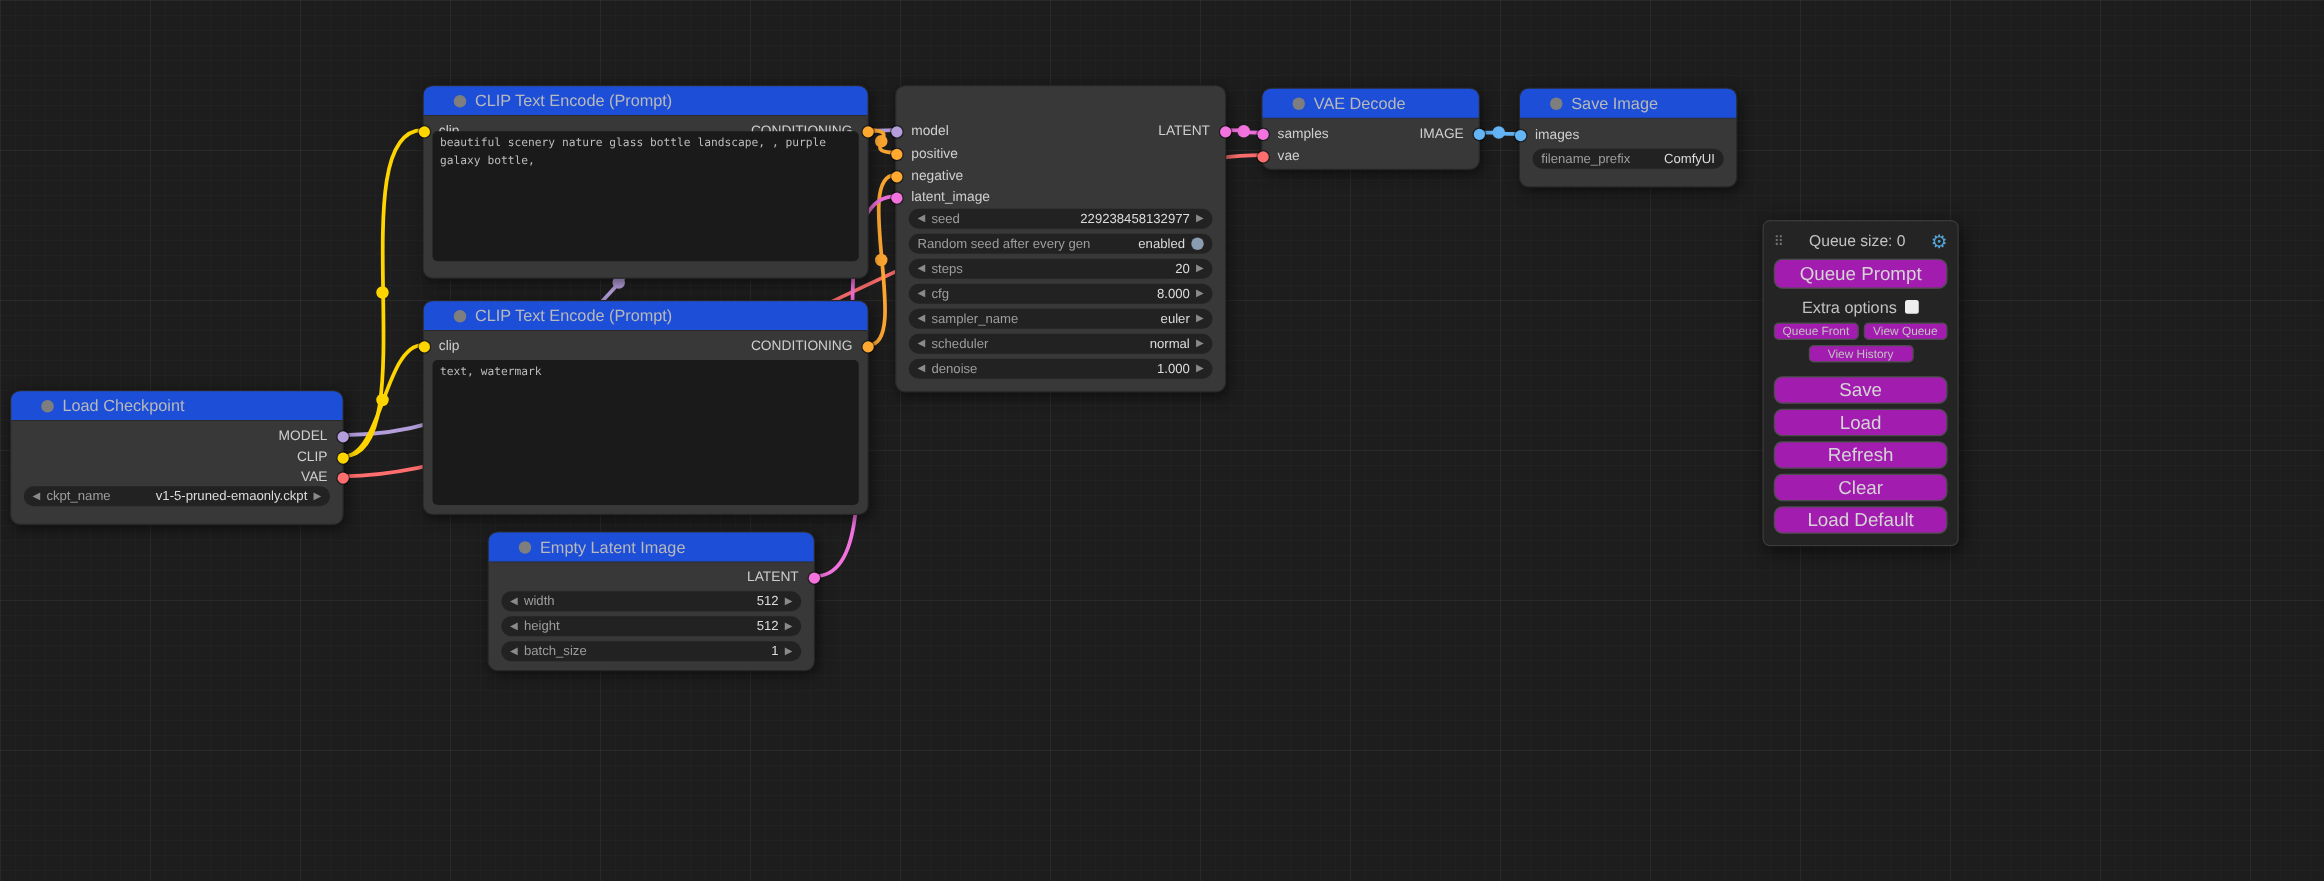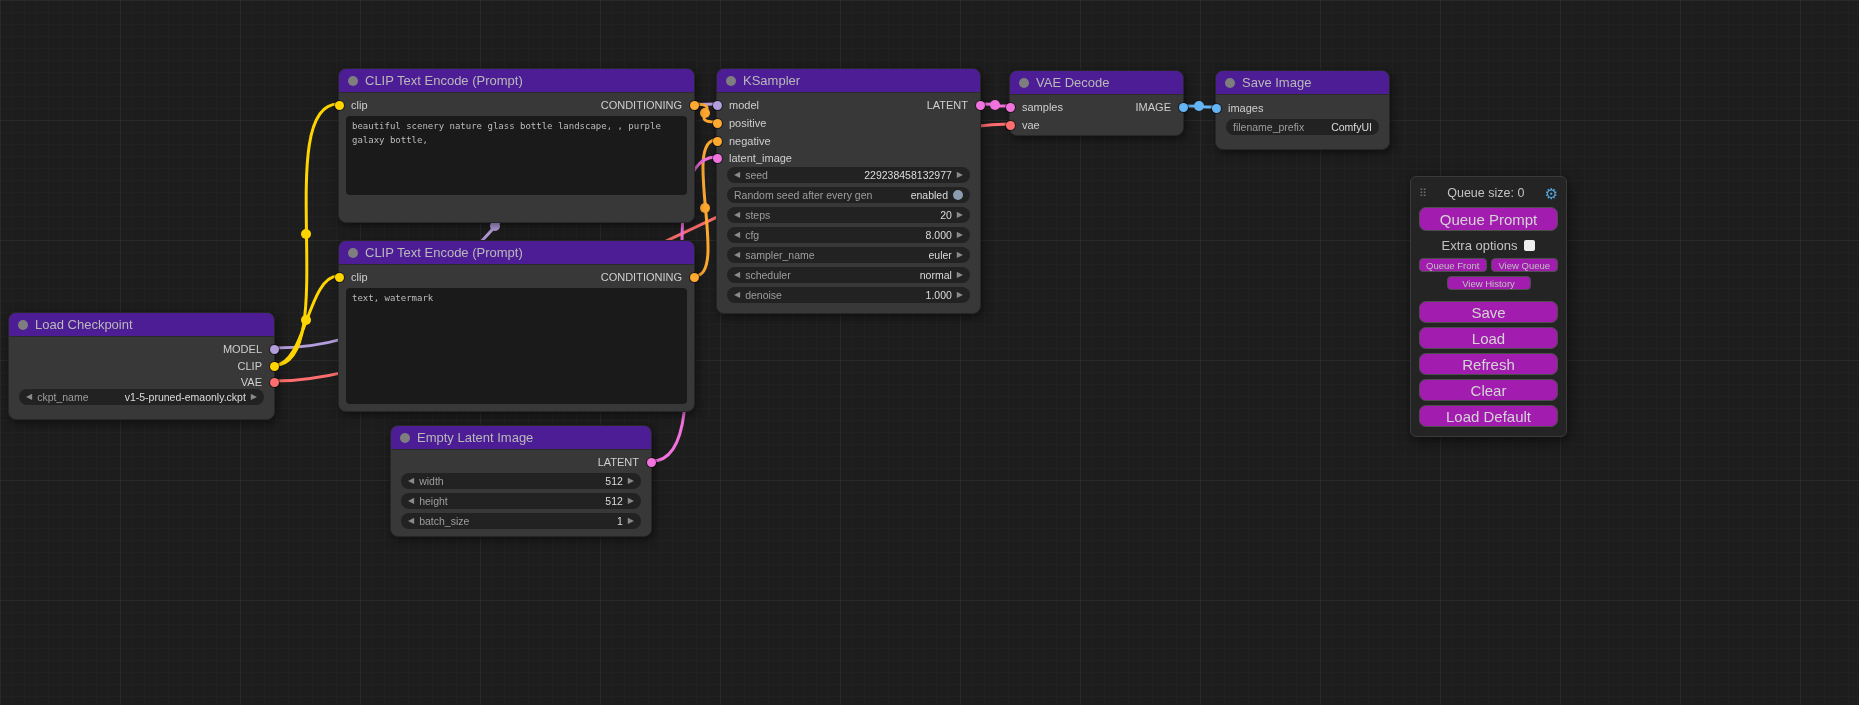--- a/index.html
+++ b/index.html
@@ -11,21 +11,21 @@
     background-image:
       linear-gradient(rgba(255,255,255,0.035) 1px, transparent 1px),
       linear-gradient(90deg, rgba(255,255,255,0.035) 1px, transparent 1px),
       linear-gradient(rgba(255,255,255,0.016) 1px, transparent 1px),
       linear-gradient(90deg, rgba(255,255,255,0.016) 1px, transparent 1px);
     background-size:120px 120px,120px 120px,12px 12px,12px 12px;
   }
   .wires {position:absolute; left:0; top:0; z-index:0;}
   .wires path {fill:none; stroke-width:3; stroke-linecap:round;}
   .node {position:absolute; z-index:1; background:#383838; border:1px solid #272727; border-radius:8px; box-shadow:2px 3px 10px rgba(0,0,0,.5);}
-  .ntitle {height:24px; display:flex; align-items:center; gap:7px; padding:0 9px; background:#4c1d95; border-radius:7px 7px 0 0; border-bottom:1px solid #2b2b2b; cursor:move;}
+  .ntitle {height:24px; display:flex; align-items:center; gap:7px; padding:0 24px; background:#1d4ed8; border-radius:7px 7px 0 0; border-bottom:1px solid #2b2b2b; cursor:move;}
   .tdot {width:10px; height:10px; border-radius:50%; background:#7e7e7e; flex:none;}
   .ttext {font-size:13px; color:#b9b9b9; white-space:nowrap;}
   .slot {position:absolute; left:0; right:0; height:16px; display:flex; align-items:center; padding:0 12px; font-size:11px; color:#cfcfcf;}
   .slot.out {justify-content:flex-end;}
   .pdot {position:absolute; width:9px; height:9px; border-radius:50%; top:3.5px; box-shadow:0 0 0 1px rgba(0,0,0,.45);}
   .slot.in .pdot {left:-4.5px;}
   .slot.out .pdot {right:-4.5px;}
   .widget {position:absolute; left:10px; right:10px; height:16px; background:#222; border-radius:8px; display:flex; align-items:center; gap:5px; padding:0 7px; font-size:10.5px; cursor:pointer;}
   .warrow {color:#8a8a8a; font-size:8px; line-height:1;}
   .wlabel {color:#9d9d9d; white-space:nowrap;}
@@ -105,21 +105,21 @@
       <span class="ttext">CLIP Text Encode (Prompt)</span>
     </div>
     <div class="slot in" style="top:28px">
       <span class="pdot" style="background:#FFD500"></span>
       <span>clip</span>
     </div>
     <div class="slot out" style="top:28px">
       <span>CONDITIONING</span>
       <span class="pdot" style="background:#FFA931"></span>
     </div>
-    <div class="ptext" style="top:47px;height:79px">beautiful scenery nature glass bottle landscape, , purple galaxy bottle,</div>
+    <div class="ptext" style="top:36px;height:104px">beautiful scenery nature glass bottle landscape, , purple galaxy bottle,</div>
   </div>
 
   <div class="node" style="left:338px;top:240px;width:357px;height:172px">
     <div class="ntitle">
       <span class="tdot"></span>
       <span class="ttext">CLIP Text Encode (Prompt)</span>
     </div>
     <div class="slot in" style="top:28px">
       <span class="pdot" style="background:#FFD500"></span>
       <span>clip</span>
@@ -154,24 +154,20 @@
     </div>
     <div class="widget" style="top:87px">
       <span class="warrow">◀</span>
       <span class="wlabel">batch_size</span>
       <span class="wvalue">1</span>
       <span class="warrow">▶</span>
     </div>
   </div>
 
   <div class="node" style="left:716px;top:68px;width:265px;height:246px">
-    <div class="ntitle">
-      <span class="tdot"></span>
-      <span class="ttext">KSampler</span>
-    </div>
     <div class="slot in" style="top:28px">
       <span class="pdot" style="background:#B39DDB"></span>
       <span>model</span>
     </div>
     <div class="slot out" style="top:28px">
       <span>LATENT</span>
       <span class="pdot" style="background:#F272DE"></span>
     </div>
     <div class="slot in" style="top:46px">
       <span class="pdot" style="background:#FFA931"></span>

